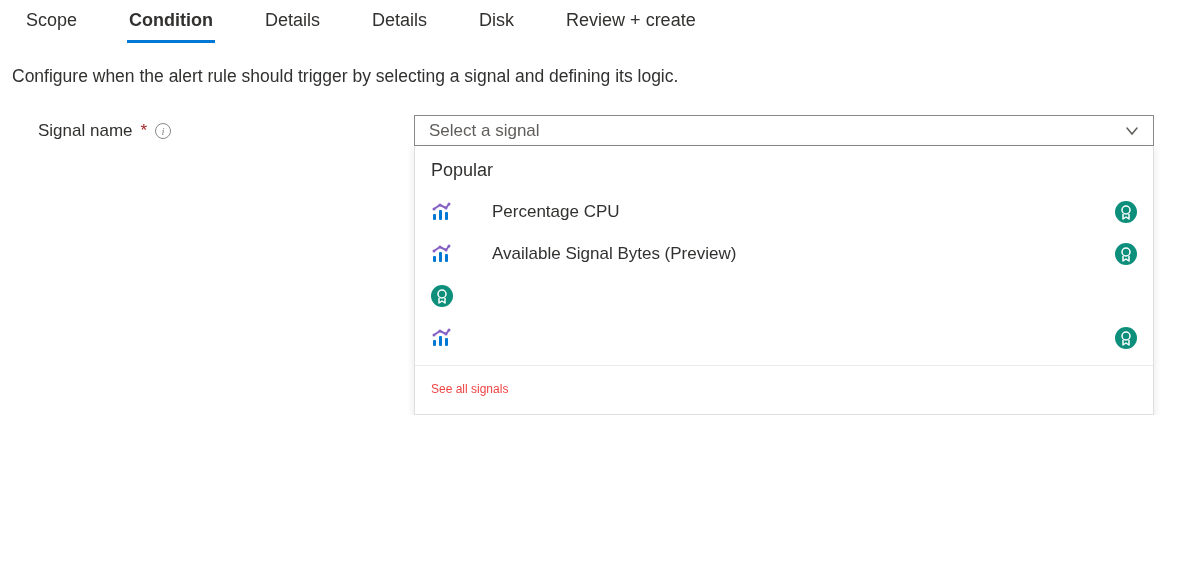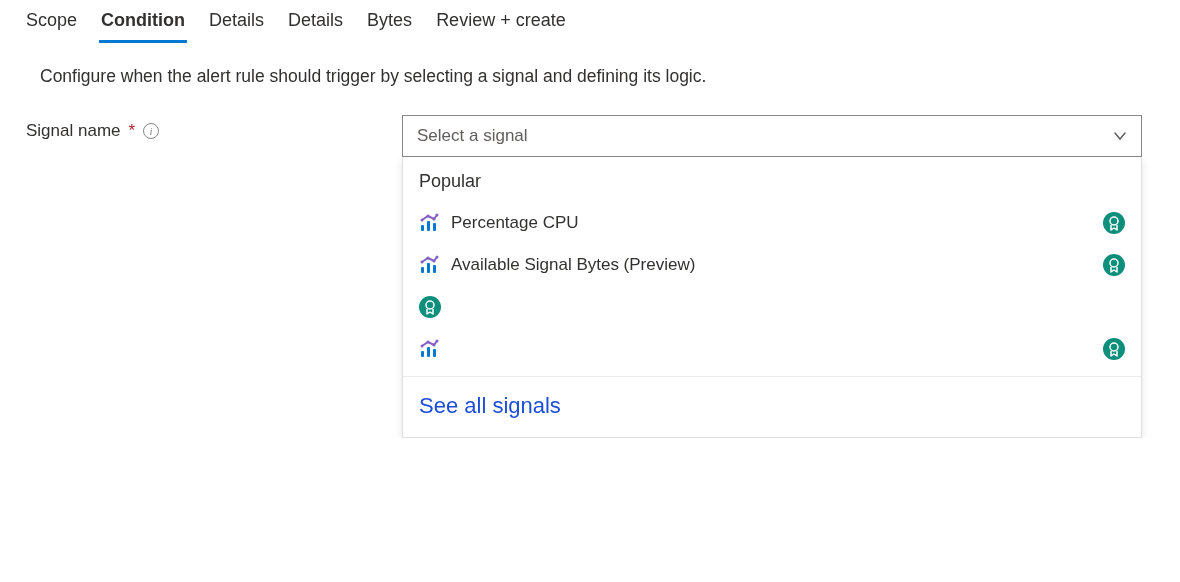--- a/index.html
+++ b/index.html
@@ -6,21 +6,21 @@
     body {
       font-family: "Segoe UI", -apple-system, sans-serif;
       font-size: 14px;
       color: #323130;
       background: #fff;
       padding: 0;
       width: 1180px;
     }
     .tabs {
       display: flex;
-      gap: 24px;
+      gap: 52px;
       padding: 10px 36px 0 26px;
       border-bottom: 1px solid transparent;
     }
     .tab {
       font-size: 18px;
       color: #323130;
       padding-bottom: 10px;
       cursor: pointer;
       position: relative;
     }
@@ -28,37 +28,38 @@
       font-weight: 600;
     }
     .tab.active::after {
       content: "";
       position: absolute;
       left: -2px; right: -2px; bottom: -2px;
       height: 3px;
       background: #0078d4;
     }
     .description {
-      padding: 24px 26px 28px 40px;
+      padding: 24px 26px 28px 12px;
       font-size: 17.5px;
       color: #323130;
     }
     .form-row {
       display: flex;
       align-items: flex-start;
       padding: 0 26px;
     }
     .field-label {
       width: 376px;
       font-size: 17px;
       color: #323130;
       padding-top: 6px;
       display: flex;
       align-items: center;
       gap: 8px;
+      margin-left: 12px;
     }
     .required-star {
       color: #a4262c;
     }
     .info-circle {
       width: 16px; height: 16px;
       border: 1px solid #8a8886;
       border-radius: 50%;
       display: inline-flex;
       align-items: center;
@@ -67,21 +68,21 @@
       color: #8a8886;
       font-style: italic;
       font-family: Georgia, serif;
     }
     .field-control {
       flex: 0 0 740px;
       position: relative;
     }
     .select-box {
       border: 1px solid #8a8886;
-      height: 42px;
+      height: 31px;
       display: flex;
       align-items: center;
       justify-content: space-between;
       padding: 0 14px;
       font-size: 17px;
       color: #605e5c;
       cursor: pointer;
       background: #fff;
     }
     .chevron {
@@ -106,42 +107,43 @@
       cursor: pointer;
     }
     .signal-left {
       display: flex;
       align-items: center;
       gap: 12px;
     }
     .signal-label {
       font-size: 17px;
       color: #323130;
+      margin-left: 29px;
     }
     .metric-icon {
       width: 20px; height: 20px;
       flex-shrink: 0;
     }
     .badge-icon {
       width: 22px; height: 22px;
       flex-shrink: 0;
     }
     .log-icon {
       width: 20px; height: 20px;
       flex-shrink: 0;
     }
     .divider {
       height: 1px;
       background: #edebe9;
       margin-top: 6px;
     }
     .see-all {
       padding: 16px 16px 18px 16px;
-      font-size: 22px;
-      color: #1d4ed8;
+      font-size: 12px;
+      color: #ef4444;
       cursor: pointer;
     }
   </style>
 </head>
 <body>
 
 <svg width="0" height="0" style="position:absolute">
   <defs>
     <g id="metric-glyph">
       <rect x="2" y="12" width="3" height="6" rx="1" fill="#0078d4"></rect>
@@ -168,21 +170,21 @@
       <rect x="17" y="6" width="2" height="6" fill="#0078d4"></rect>
     </g>
   </defs>
 </svg>
 
 <div class="tabs">
   <div class="tab">Scope</div>
   <div class="tab active">Condition</div>
   <div class="tab">Details</div>
   <div class="tab">Details</div>
-  <div class="tab">Bytes</div>
+  <div class="tab">Disk</div>
   <div class="tab">Review + create</div>
 </div>
 
 <div class="description">Configure when the alert rule should trigger by selecting a signal and defining its logic.</div>
 
 <div class="form-row">
   <div class="field-label">
     <span>Signal name</span>
     <span class="required-star">*</span>
     <span class="info-circle">i</span>

